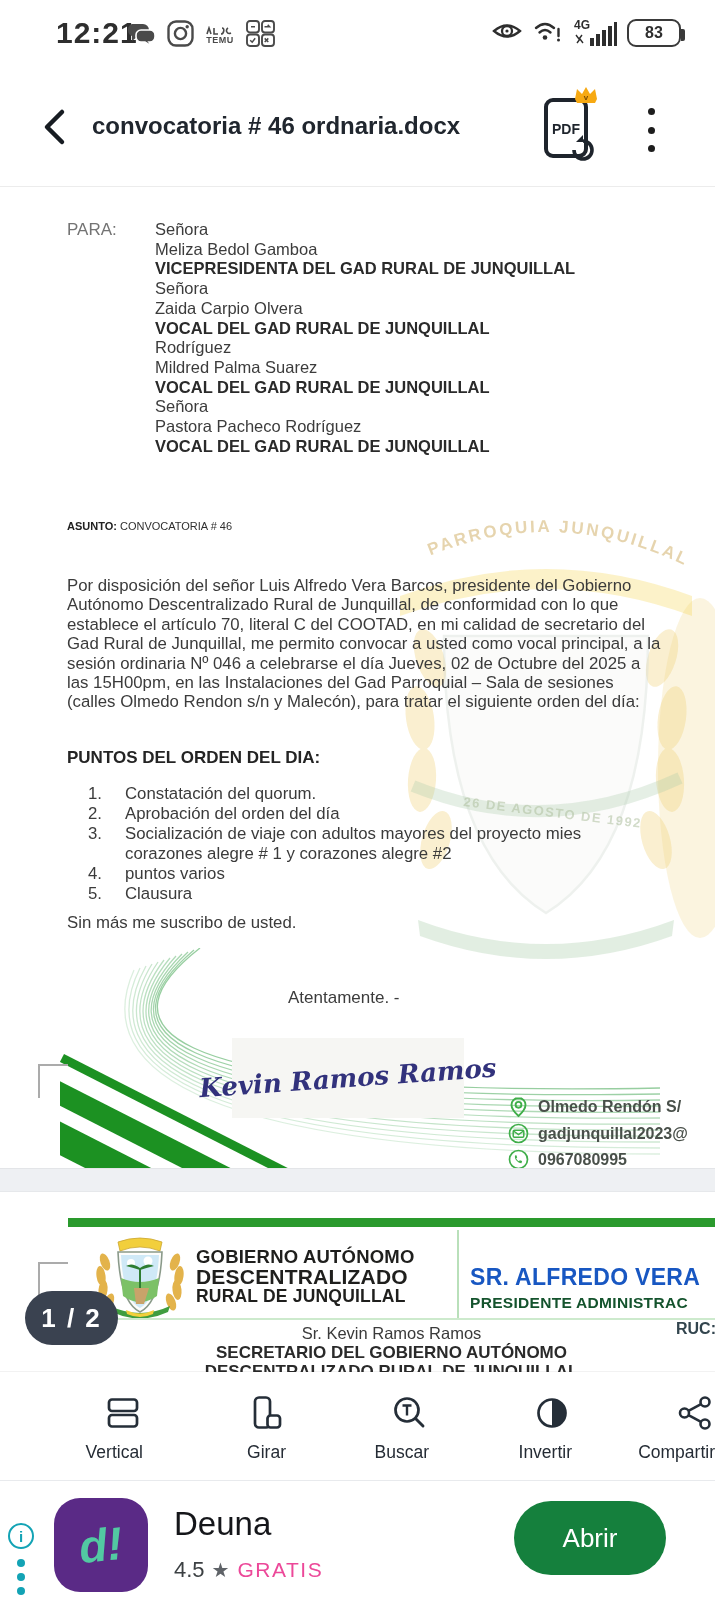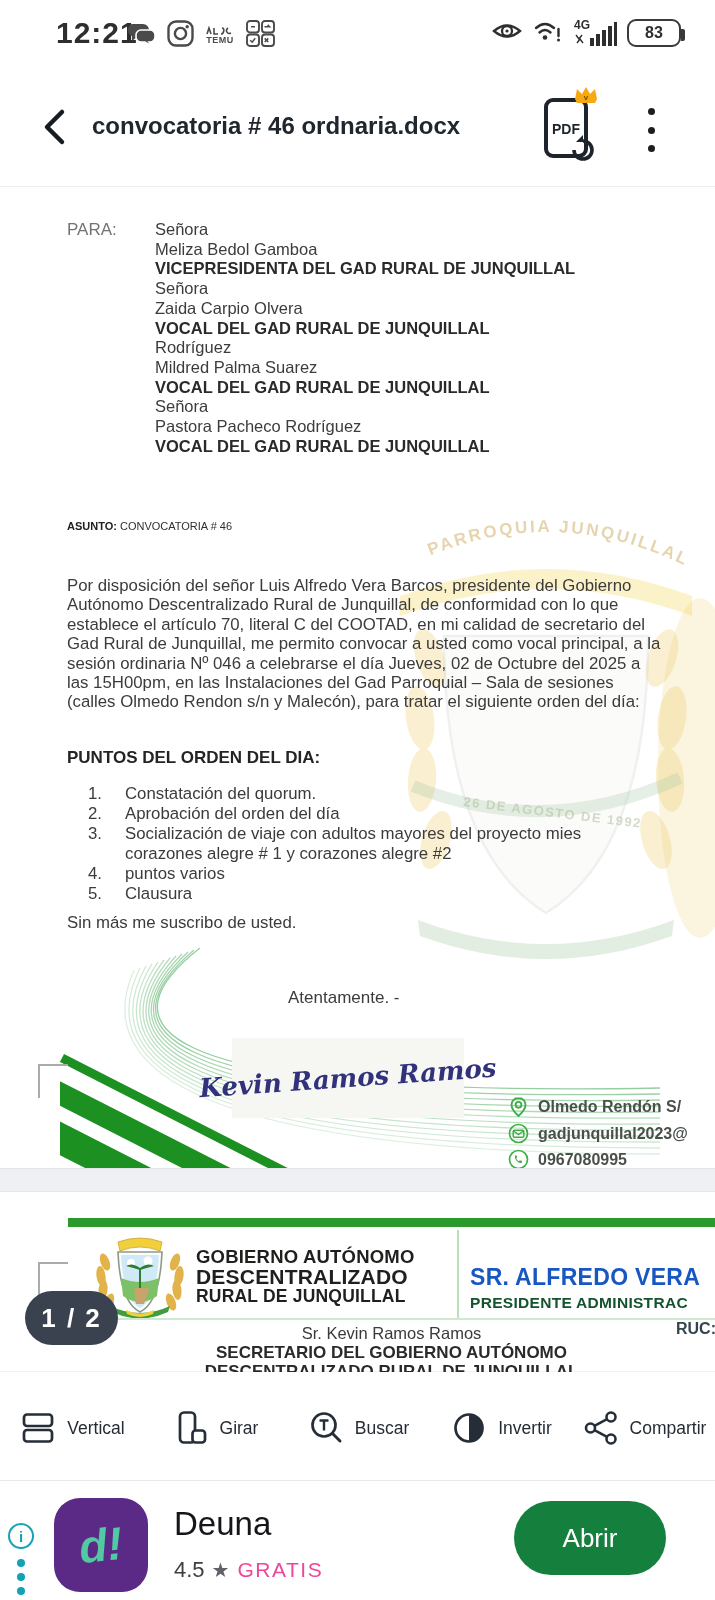--- a/index.html
+++ b/index.html
@@ -75,21 +75,21 @@
   .sec-t1 { font-size:17px; font-weight:700; color:#2a2a2a; line-height:19px; margin-top:1px; }
   .sec-t2 { font-size:17px; font-weight:700; color:#2a2a2a; line-height:19px; }
 
   .corner-mark { position:absolute; width:30px; height:34px; border-top:2px solid #ababab; border-left:2px solid #ababab; z-index:2; }
 
   .page-pill { position:absolute; left:25px; top:1291px; width:93px; height:54px; border-radius:27px; display:flex; align-items:center; justify-content:center; z-index:8; }
   .page-pill span { color:#fff; font-size:26px; font-weight:700; letter-spacing:2px; }
 
   
   .toolbar { position:absolute; left:0; top:1372px; width:715px; height:108px; background:#fff; z-index:9; display:flex; box-shadow:0 -1px 0 rgba(0,0,0,.05); }
-  .tool-item { flex:1; display:flex; flex-direction:row; align-items:center; justify-content:center; gap:9px; padding-top:4px; }
+  .tool-item { flex:1; display:flex; flex-direction:column; align-items:flex-end; justify-content:center; gap:9px; padding-top:4px; }
   .tool-label { font-size:17.5px; color:#252c35; font-weight:500; }
 
   
   .ad { position:absolute; left:0; top:1480px; width:715px; height:120px; background:#fff; border-top:1px solid #e8eaed; z-index:9; }
   .ad-info { position:absolute; left:8px; top:42px; width:26px; height:26px; border:2px solid #13a3b5; border-radius:50%; display:flex; align-items:center; justify-content:center; font-size:15px; font-weight:700; color:#13a3b5; background:#fff; }
   .ad-dot { position:absolute; left:17px; width:8px; height:8px; border-radius:50%; background:#13a3b5; }
   .ad-appicon { position:absolute; left:54px; top:17px; width:94px; height:94px; border-radius:26px; display:flex; align-items:center; justify-content:center; }
   .ad-appicon span { font-size:46px; font-weight:800; font-style:italic; transform:rotate(-6deg); }
   .ad-name { position:absolute; left:174px; top:24px; font-size:33px; font-weight:500; color:#15161a; }
   .ad-meta { position:absolute; left:174px; top:76px; display:flex; align-items:center; }

